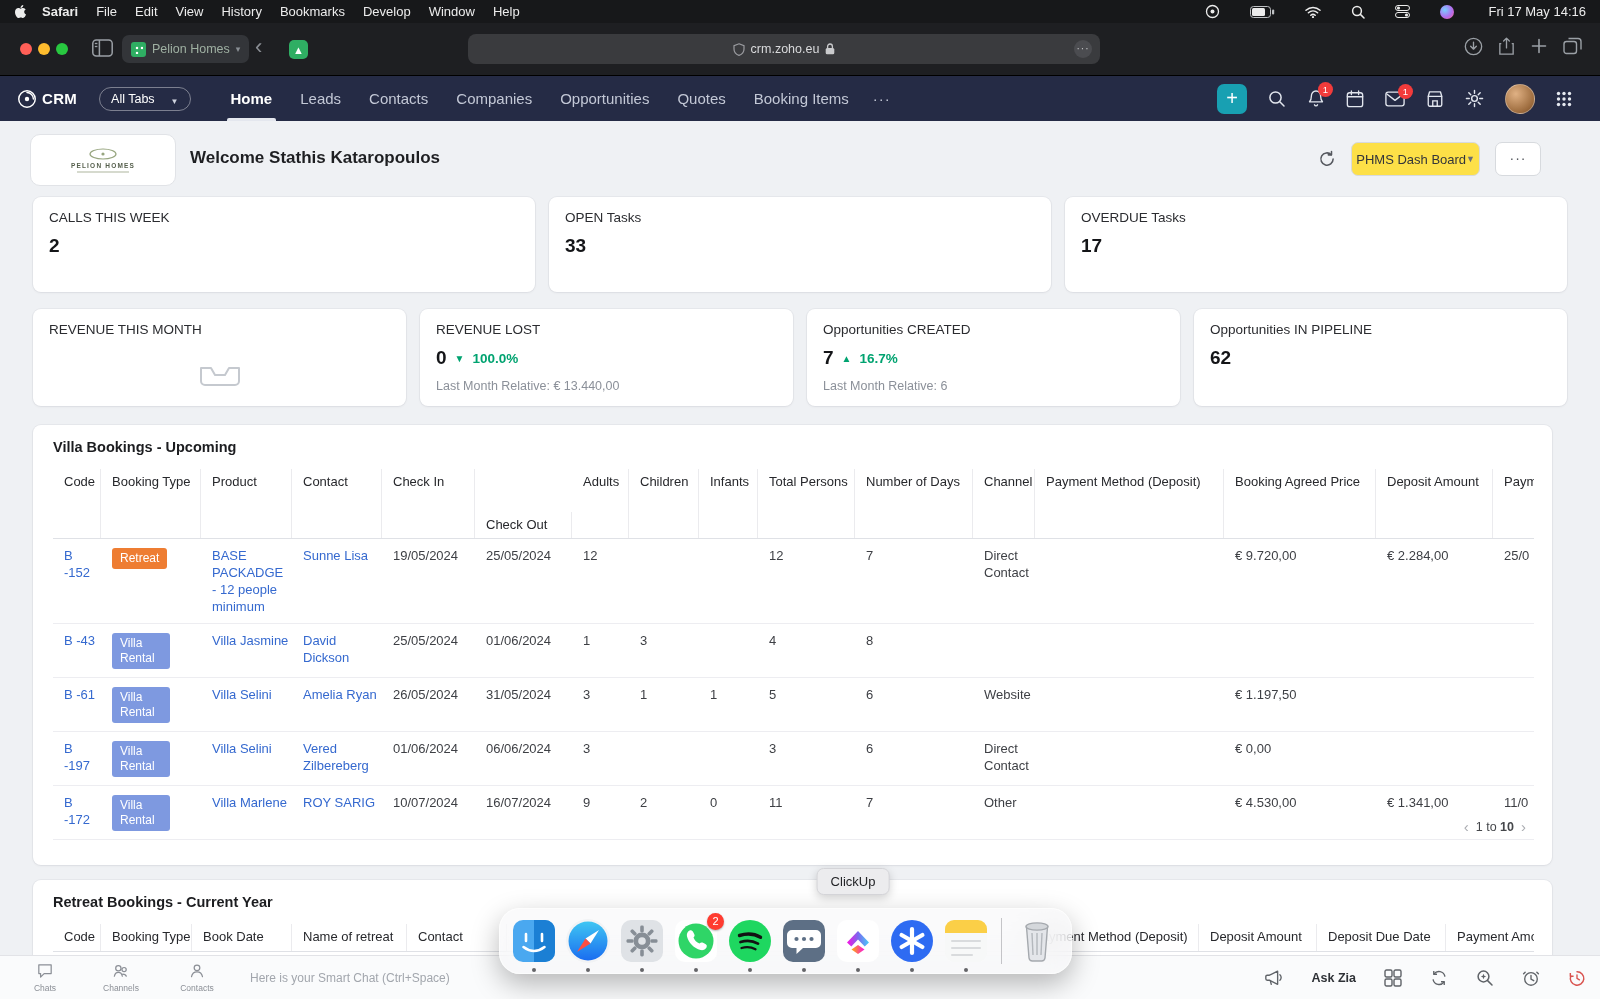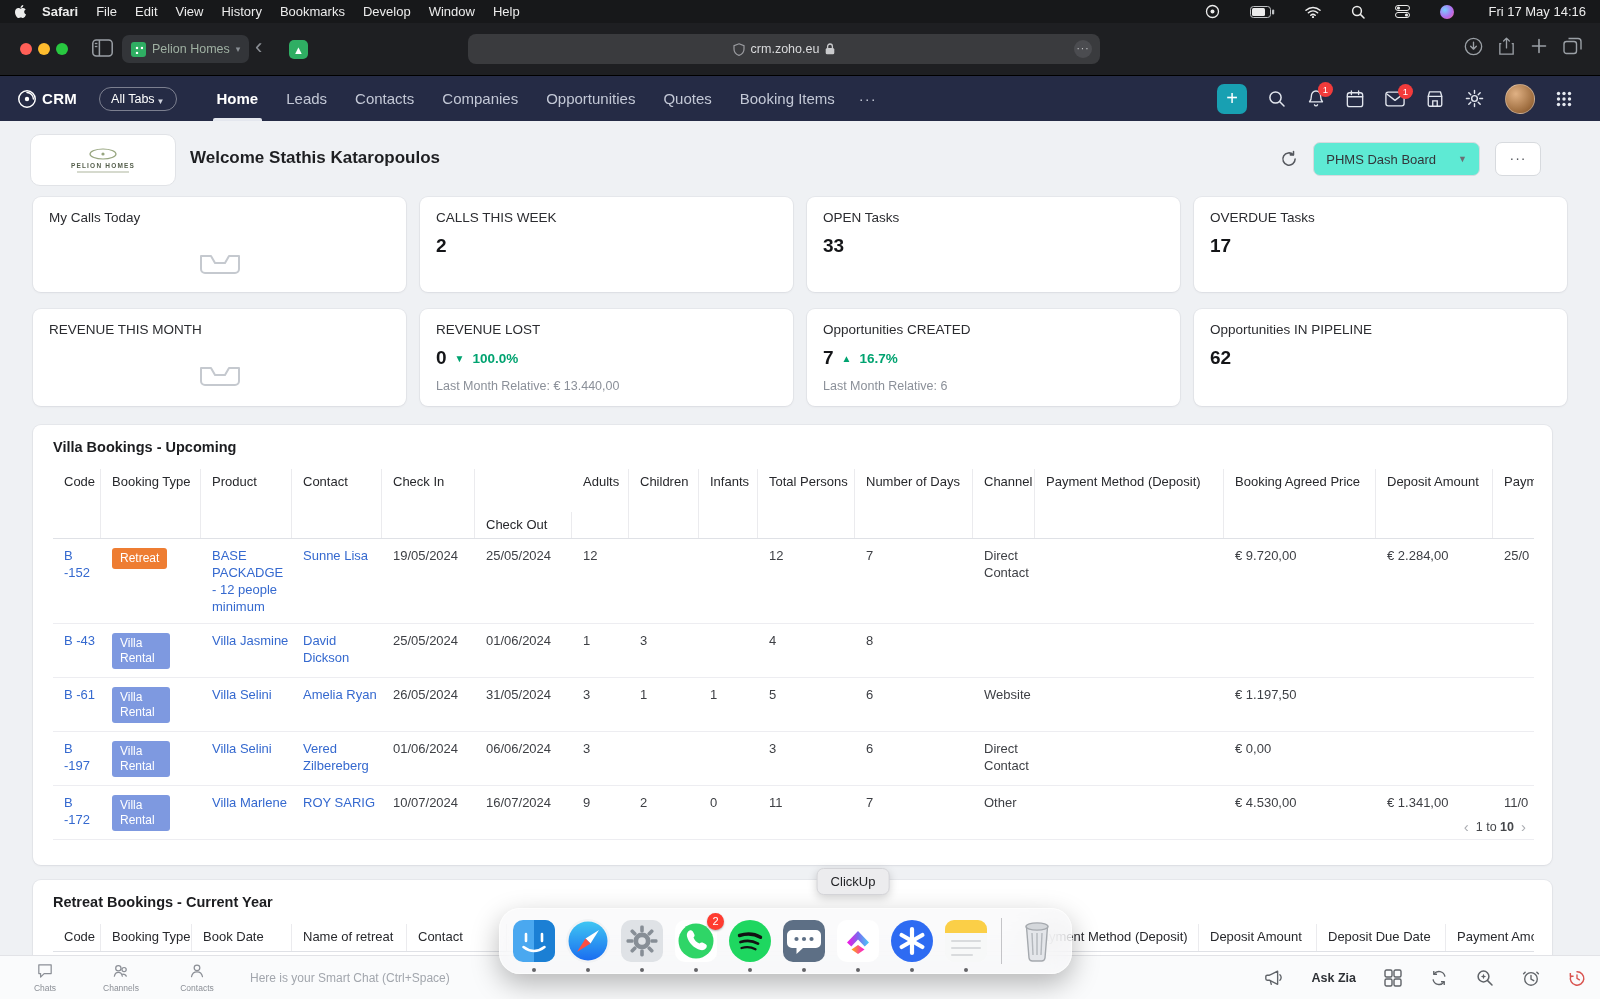--- a/index.html
+++ b/index.html
@@ -33,21 +33,21 @@
 .urlbar{position:absolute;left:468px;top:11px;width:632px;height:30px;background:#3a3b3e;border-radius:8px;display:flex;align-items:center;justify-content:center;gap:6px;color:#d9dadc;font-size:12.5px}
 .urlbar svg{display:block}
 .url-more{position:absolute;right:8px;top:6px;width:18px;height:18px;border-radius:50%;background:#4b4c50;color:#c9cacc;font-size:10px;line-height:17px;text-align:center;letter-spacing:1px;cursor:pointer}
 .tb-right{position:absolute;right:18px;top:14px;display:flex;gap:15px;color:#9ba0a6}
 .tb-right span{cursor:pointer;display:flex}
 
 
 .crm-nav{position:absolute;top:76px;left:0;right:0;height:45px;background:var(--nav-bg,#252b45);display:flex;align-items:center;z-index:30;color:#fff;padding:0 16px}
 .brand{display:flex;align-items:center;gap:4px;margin-right:22px}
 .brand-name{font-size:15px;font-weight:700;letter-spacing:.3px}
-.alltabs{border:1px solid rgba(255,255,255,.4);border-radius:14px;padding:4px 11px;font-size:12.5px;display:flex;align-items:flex-end;gap:2px;cursor:pointer;margin-right:26px;white-space:nowrap}
+.alltabs{border:1px solid rgba(255,255,255,.4);border-radius:14px;padding:4px 11px;font-size:12.5px;display:flex;align-items:flex-end;gap:16px;cursor:pointer;margin-right:26px;white-space:nowrap}
 .alltabs .chev{font-size:8px;color:#cfd3de}
 .navtabs{display:flex;align-items:stretch;height:45px}
 .navtab{position:relative;display:flex;align-items:center;padding:2px 14px;font-size:15px;color:#c3c8d6;cursor:pointer;white-space:nowrap}
 .navtab.active{color:#fff;font-weight:700}
 .navtab.active::after{content:"";position:absolute;left:10px;right:10px;bottom:0;height:3px;background:#e4e7ee;border-radius:2px 2px 0 0}
 .nav-more{color:#c3c8d6;font-size:15px;padding:0 10px;cursor:pointer;letter-spacing:1px}
 .nav-right{margin-left:auto;display:flex;align-items:center;gap:21px;margin-right:12px}
 .plus-btn{width:30px;height:30px;border-radius:7px;background:var(--plus-btn,#18a0b2);color:#fff;font-size:20px;line-height:28px;text-align:center;cursor:pointer}
 .nav-ic{position:relative;display:flex;cursor:pointer;color:#e2e6ee}
 .red-badge{position:absolute;top:-7px;right:-8px;min-width:15px;height:15px;border-radius:8px;background:var(--badge-red,#f23b3b);color:#fff;font-size:9.5px;line-height:15px;text-align:center;padding:0 3px}
@@ -56,21 +56,21 @@
 
 
 .content{position:absolute;top:121px;bottom:44px;left:0;right:0;background:#eff1f4;overflow:hidden;z-index:5}
 .welcome-row{position:absolute;top:13px;left:0;right:0;height:56px}
 .logo-card{position:absolute;left:30px;top:0;width:146px;height:52px;background:#fff;border:1px solid #e1e3e7;border-radius:10px;display:flex;flex-direction:column;align-items:center;justify-content:center;gap:2px}
 .logo-card .lg-name{font-size:6.5px;letter-spacing:1.2px;color:#555f4c;font-weight:700}
 .logo-card .lg-tag{width:52px;height:2px;background:#d6dace}
 .welcome-title{position:absolute;left:190px;top:14px;font-size:17px;font-weight:700;color:#1e1f22}
 .head-right{position:absolute;right:59px;top:8px;display:flex;align-items:center;gap:15px}
 .refresh-ic{color:#55585e;display:flex;cursor:pointer}
-.dash-select{height:34px;background:#5eead4;border:1px solid #d7dade;border-radius:7px;display:flex;align-items:center;gap:22px;padding:0 12px;font-size:13px;color:#33353a;cursor:pointer}
+.dash-select{height:34px;background:#fde047;border:1px solid #d7dade;border-radius:7px;display:flex;align-items:center;padding:0 4px;font-size:13px;color:#33353a;cursor:pointer}
 .dash-select .chev{font-size:9px;color:#6b6e74}
 .head-more{height:34px;width:46px;background:#fff;border:1px solid #d7dade;border-radius:7px;color:#55585e;font-size:14px;letter-spacing:1px;text-align:center;line-height:30px;cursor:pointer}
 
 .kpi-row{position:absolute;left:0;right:0;display:flex;gap:14px;padding:0 33px}
 #kpi1{top:76px}#kpi2{top:188px}
 .kpi-card{flex:1;background:#fff;border-radius:8px;box-shadow:0 0 0 1px rgba(20,20,40,.04),0 1px 3px rgba(20,20,40,.05);padding:13px 16px;position:relative;height:95px}
 #kpi2 .kpi-card{height:97px}
 .kpi-title{font-size:13.5px;color:#2b2c30}
 .kpi-line{margin-top:10px;display:flex;align-items:center;gap:8px}
 .kpi-value{font-size:19px;font-weight:700;color:#141518}
@@ -317,26 +317,20 @@
         <span class="dash-select">
           <span>PHMS Dash Board</span>
           <span class="chev">▼</span>
         </span>
         <span class="head-more">···</span>
       </div>
     </div>
 
     <div class="kpi-row" id="kpi1">
         <div class="kpi-card">
-          <div class="kpi-title">My Calls Today</div>
-          <svg class="tray" viewBox="0 0 44 34">
-            <path d="M3 14 L13 14 L17 21 L27 21 L31 14 L41 14 M3 14 L3 27 a4 4 0 0 0 4 4 h30 a4 4 0 0 0 4 -4 L41 14" stroke="#c5c9cf" stroke-width="2" fill="none" stroke-linejoin="round" stroke-linecap="round"></path>
-          </svg>
-        </div>
-        <div class="kpi-card">
           <div class="kpi-title">CALLS THIS WEEK</div>
           <div class="kpi-line">
             <span class="kpi-value">2</span>
           </div>
         </div>
         <div class="kpi-card">
           <div class="kpi-title">OPEN Tasks</div>
           <div class="kpi-line">
             <span class="kpi-value">33</span>
           </div>

